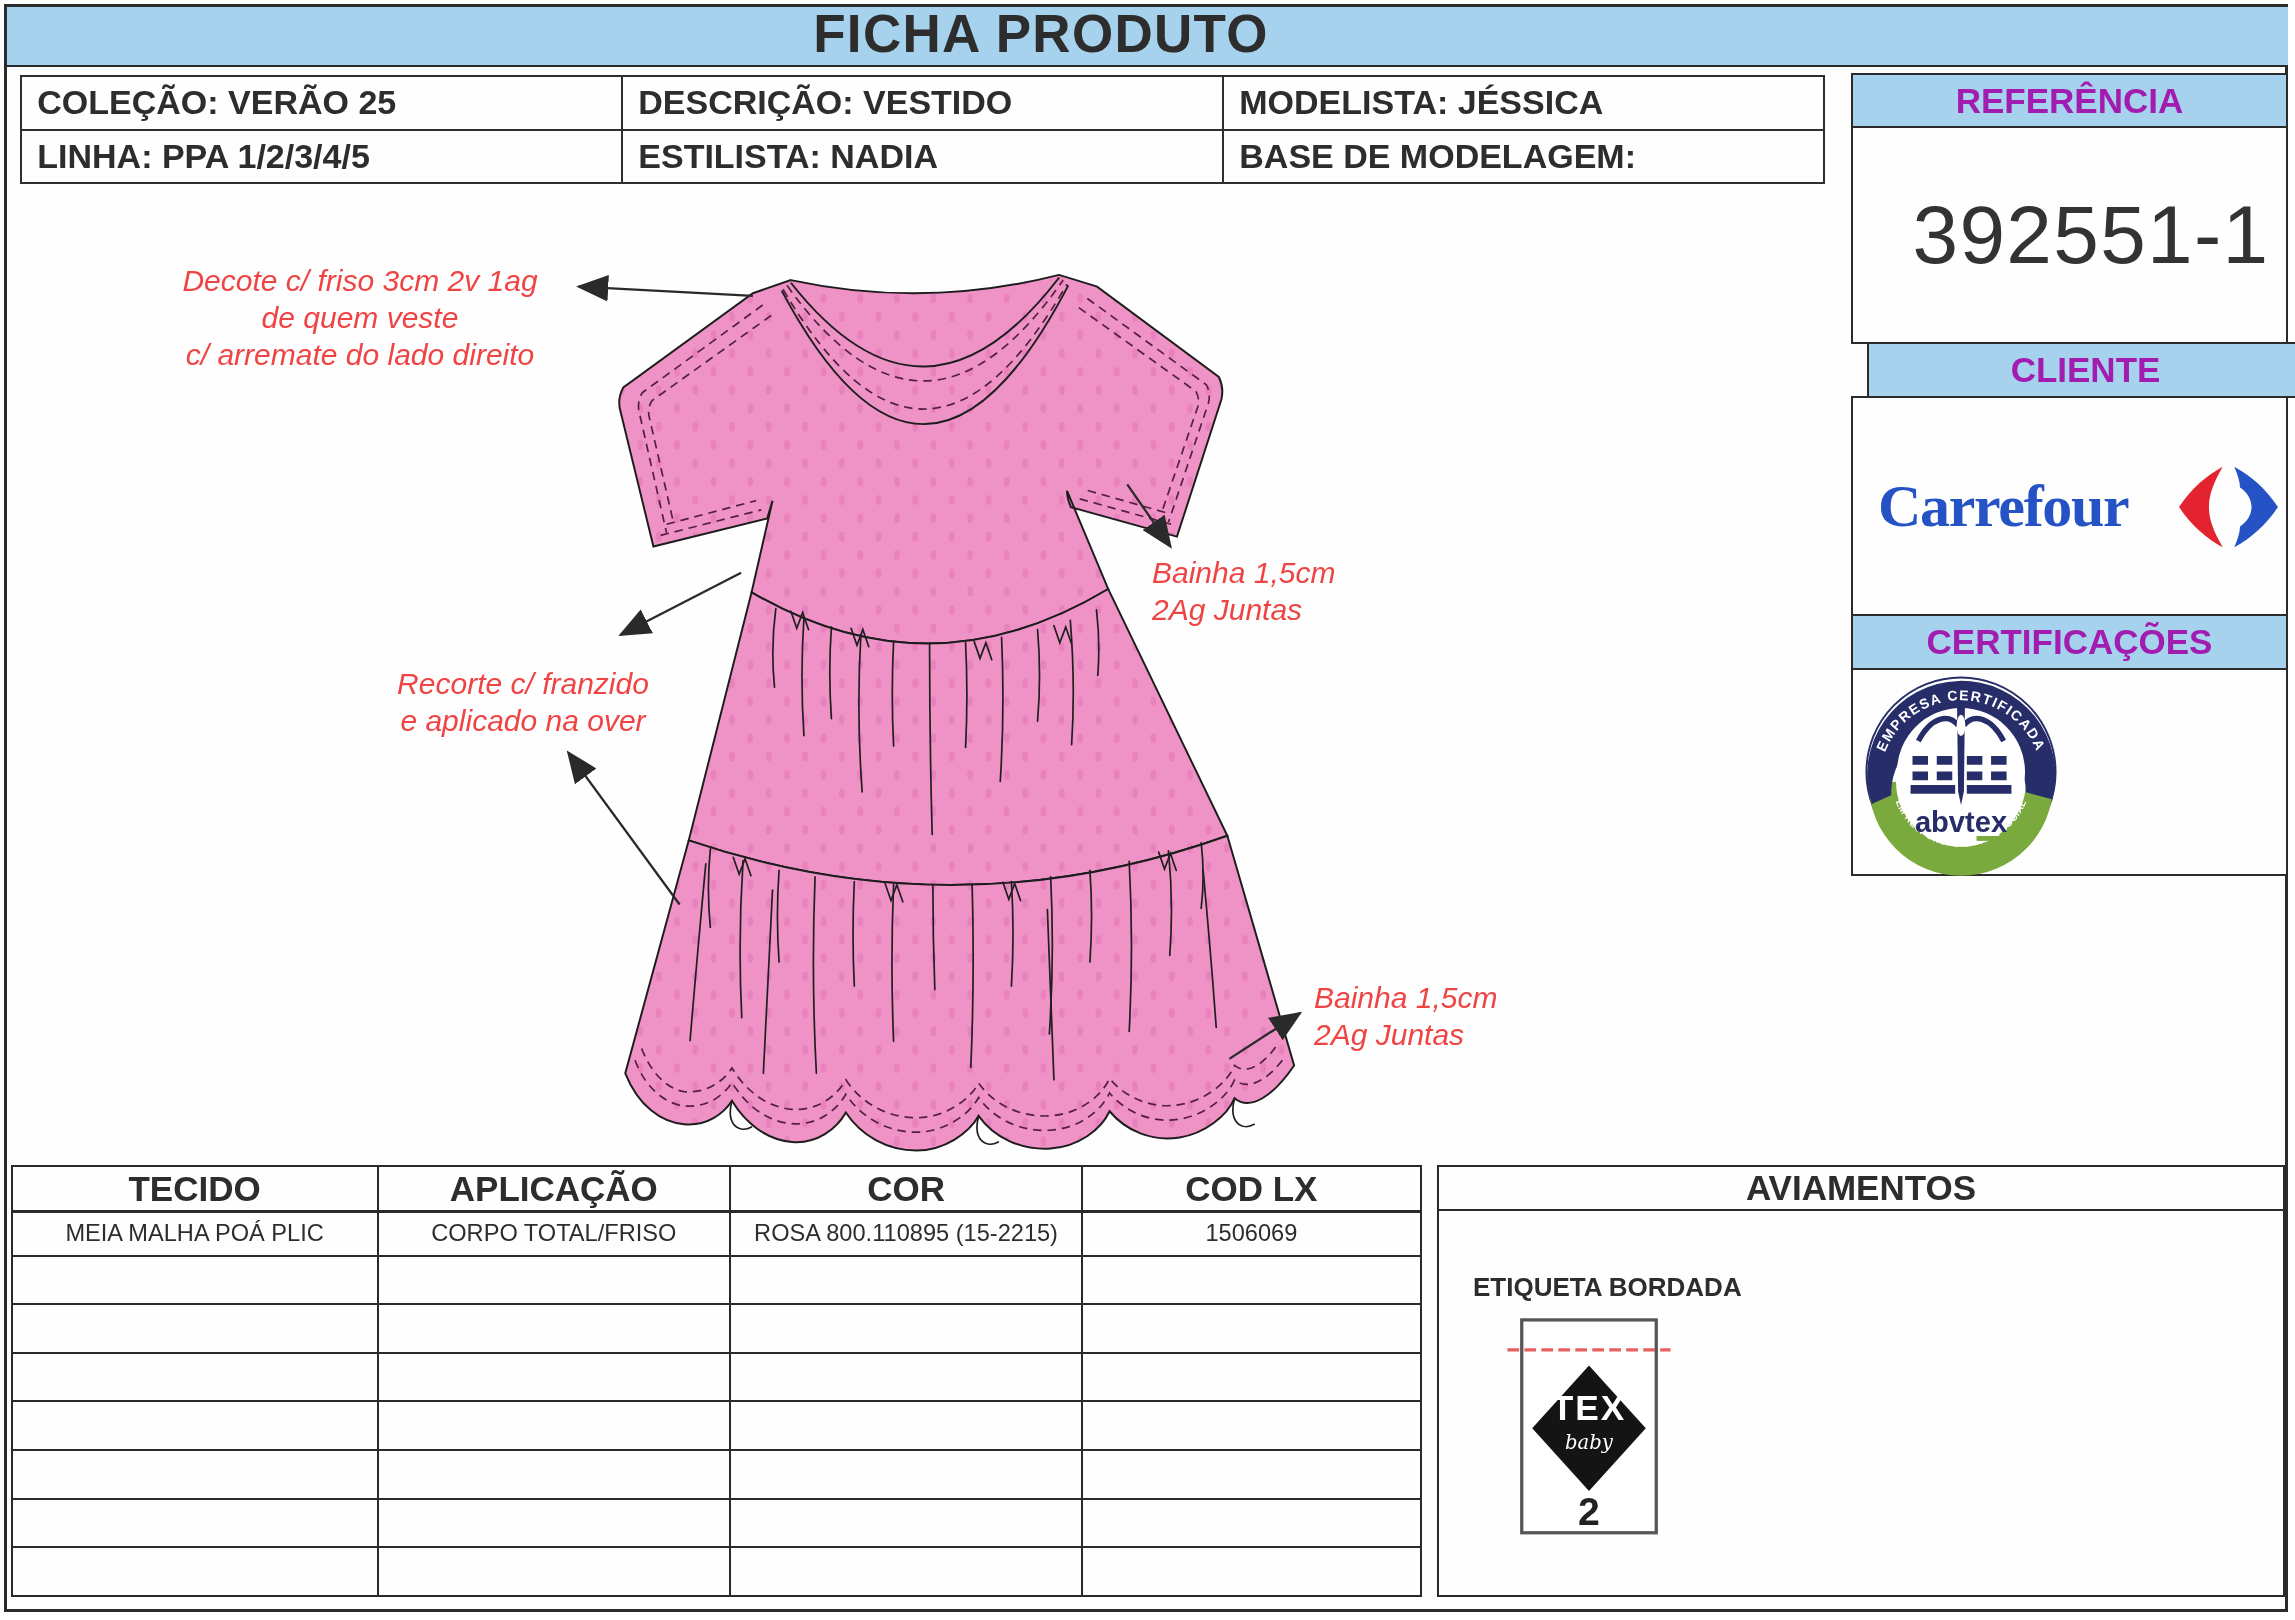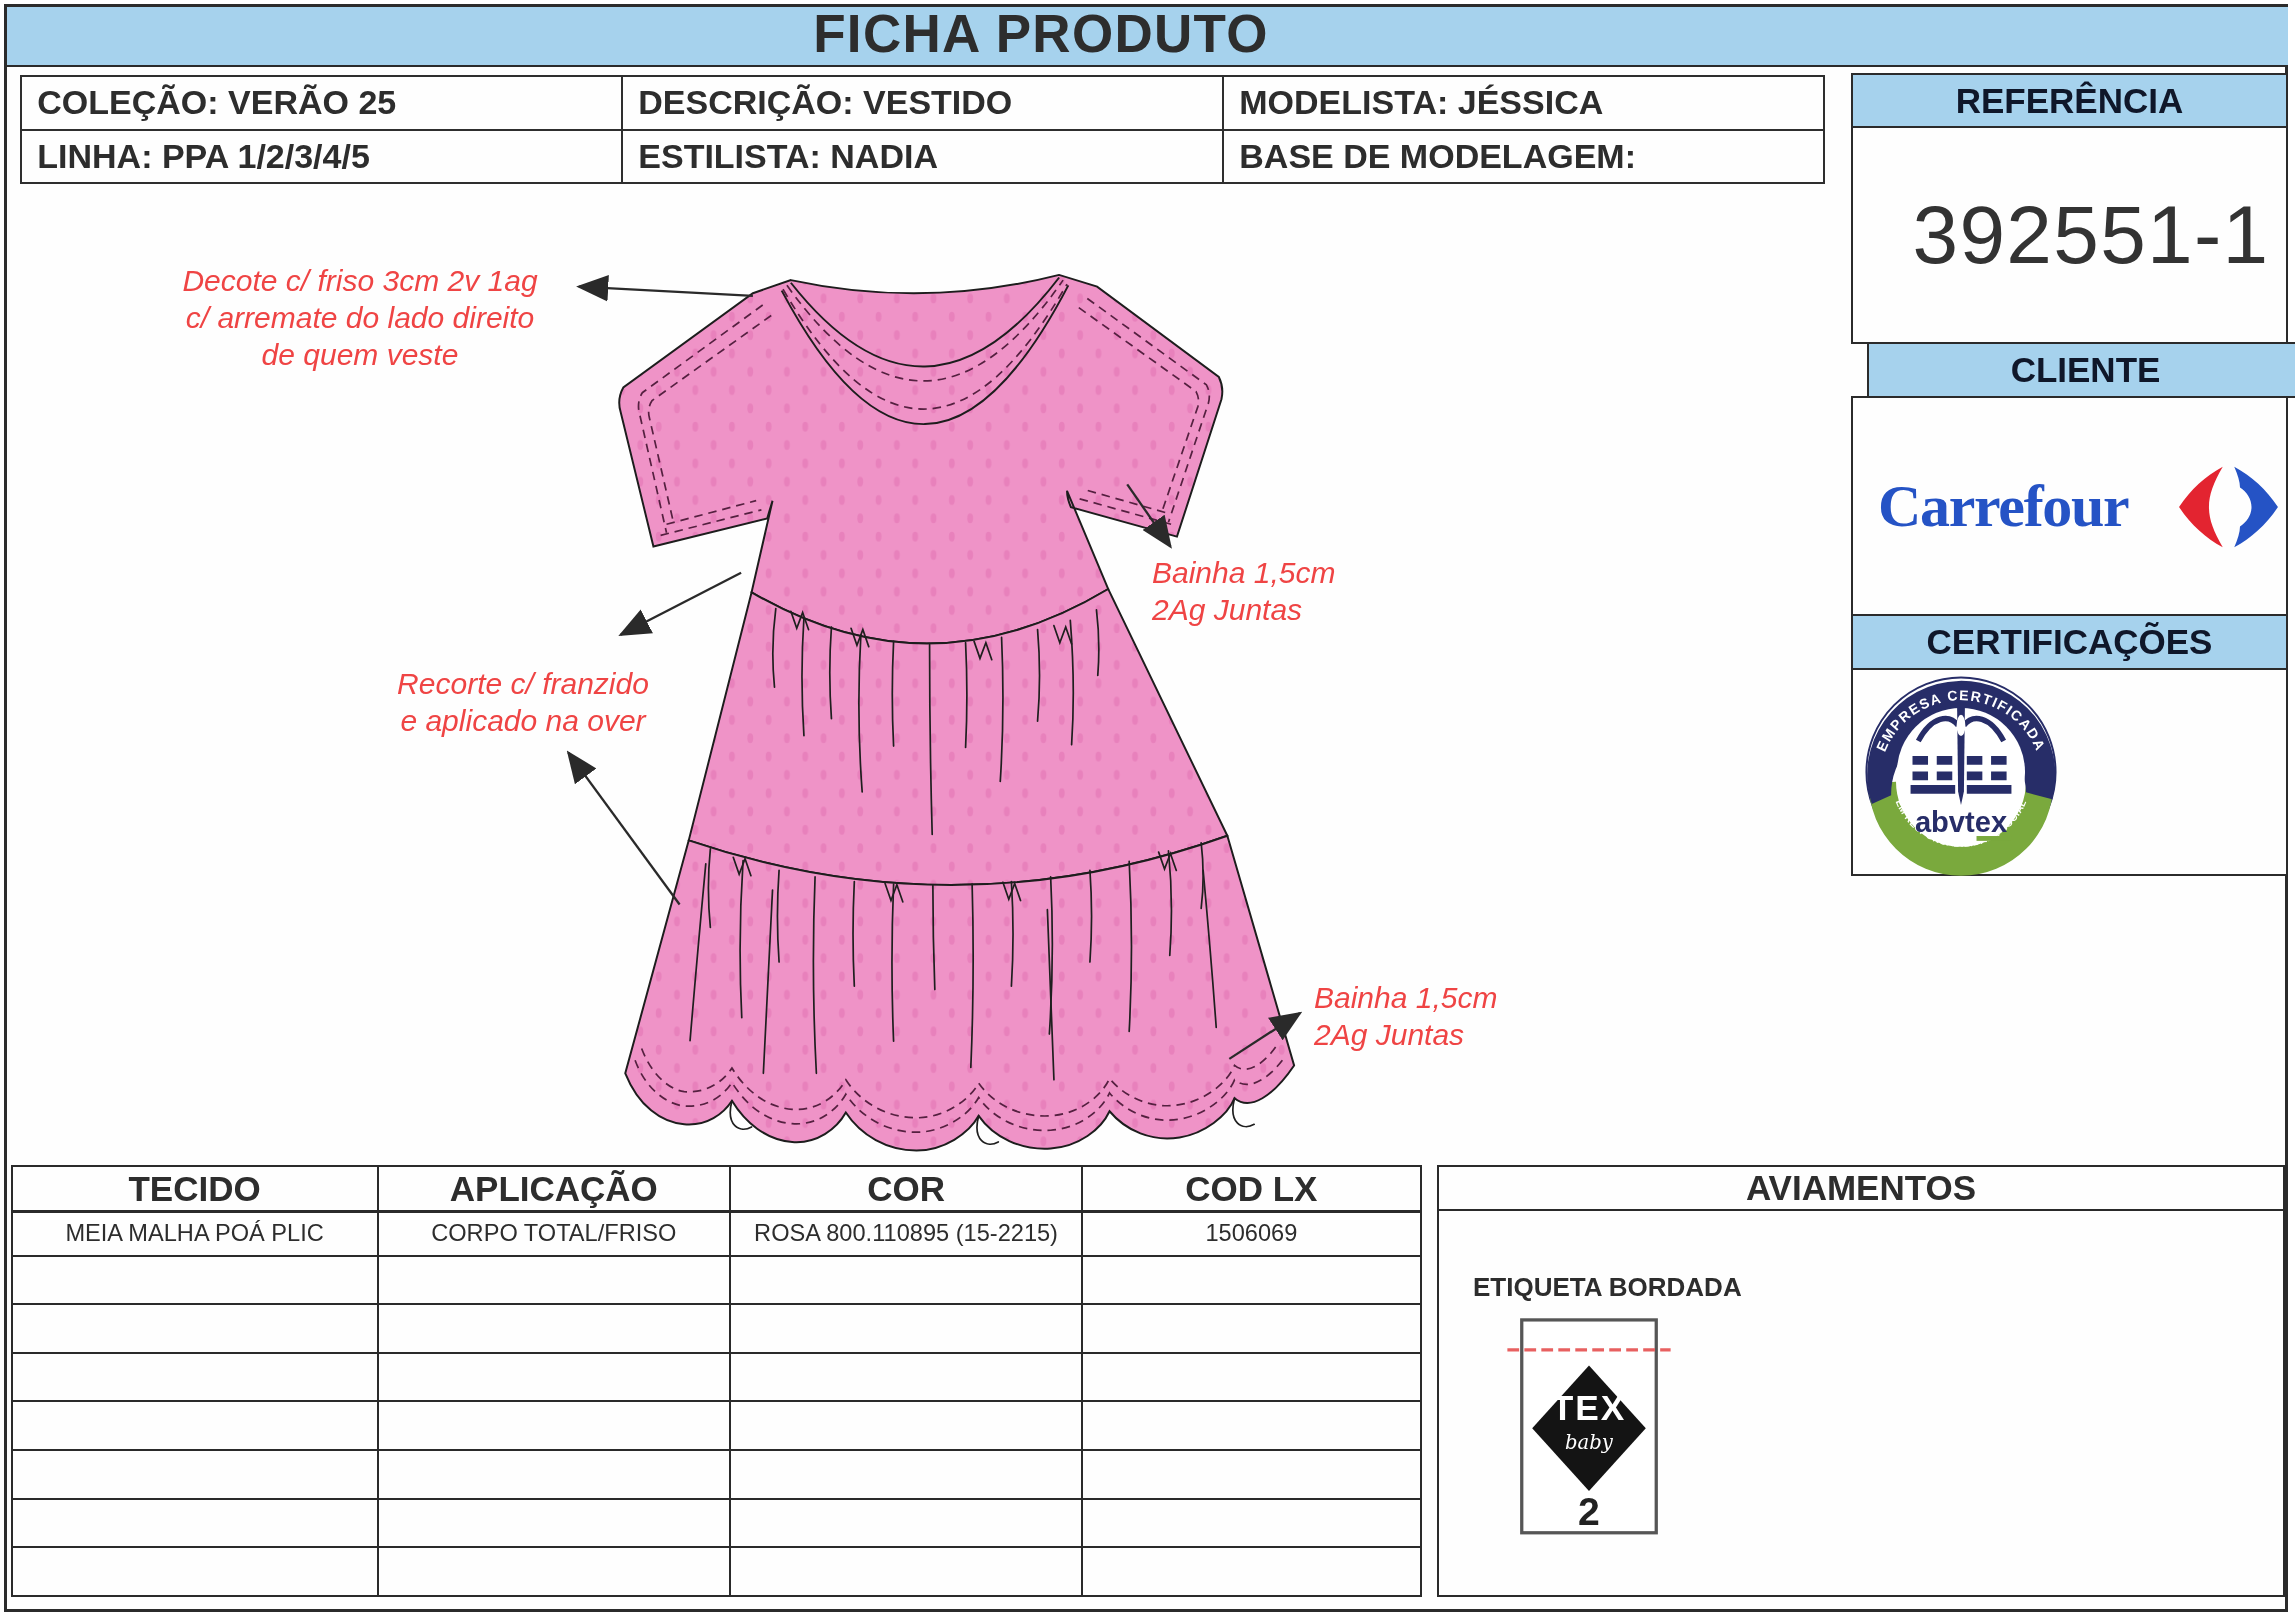--- a/index.html
+++ b/index.html
@@ -16,21 +16,21 @@
                  font-size:53px;font-weight:bold;letter-spacing:1.3px;color:#2d2d2d;white-space:nowrap;}
 
   
   table{border-collapse:collapse;}
   .info-table{left:19.6px;top:75px;width:1805px;height:109px;table-layout:fixed;}
   .info-table td{border:2.6px solid #2e2e2e;font-size:34px;font-weight:bold;padding-left:15.7px;white-space:nowrap;overflow:hidden;}
 
   
   .sb{left:1851px;width:437px;box-sizing:border-box;border:2.6px solid #2b2b2b;}
   .sb-band{background:#a6d2ed;display:flex;align-items:center;justify-content:center;
-           font-size:35px;font-weight:bold;color:#0f172a;}
+           font-size:35px;font-weight:bold;color:#a21caf;}
   .sb-box{background:#fefefe;}
   .ref-value{display:flex;align-items:center;justify-content:center;font-size:82px;letter-spacing:1.3px;color:#333;}
   .carrefour-wrap{display:flex;align-items:center;justify-content:space-between;padding-left:25px;gap:24px;}
   .carrefour-word{font-family:"Liberation Serif", serif;font-weight:bold;font-size:60px;color:#2553c5;letter-spacing:-1.3px;}
 
   
   .ann{font-size:30px;line-height:37px;color:#ef4444;white-space:nowrap;font-style:italic;}
   .ann.center{text-align:center;}
 
   
@@ -183,22 +183,22 @@
     <line x1="970" y1="122" x2="704" y2="108" marker-end="url(#ah)"></line>
     <line x1="1542" y1="410" x2="1608" y2="505" marker-end="url(#ah)"></line>
     <line x1="952" y1="545" x2="768" y2="640" marker-end="url(#ah)"></line>
     <line x1="858" y1="1052" x2="688" y2="820" marker-end="url(#ah)"></line>
     <line x1="1698" y1="1288" x2="1806" y2="1218" marker-end="url(#ah)"></line>
   </g>
 </svg>
 
 <div class="abs ann center" style="left:157px;top:262px;width:406px;">
   <div>Decote c/ friso 3cm 2v 1ag</div>
+  <div>de quem veste</div>
   <div>c/ arremate do lado direito</div>
-  <div>de quem veste</div>
 </div>
 <div class="abs ann" style="left:1152px;top:554px;">
   <div>Bainha 1,5cm</div>
   <div>2Ag Juntas</div>
 </div>
 <div class="abs ann center" style="left:340px;top:665px;width:366px;">
   <div>Recorte c/ franzido</div>
   <div>e aplicado na over</div>
 </div>
 <div class="abs ann" style="left:1314px;top:979px;">

